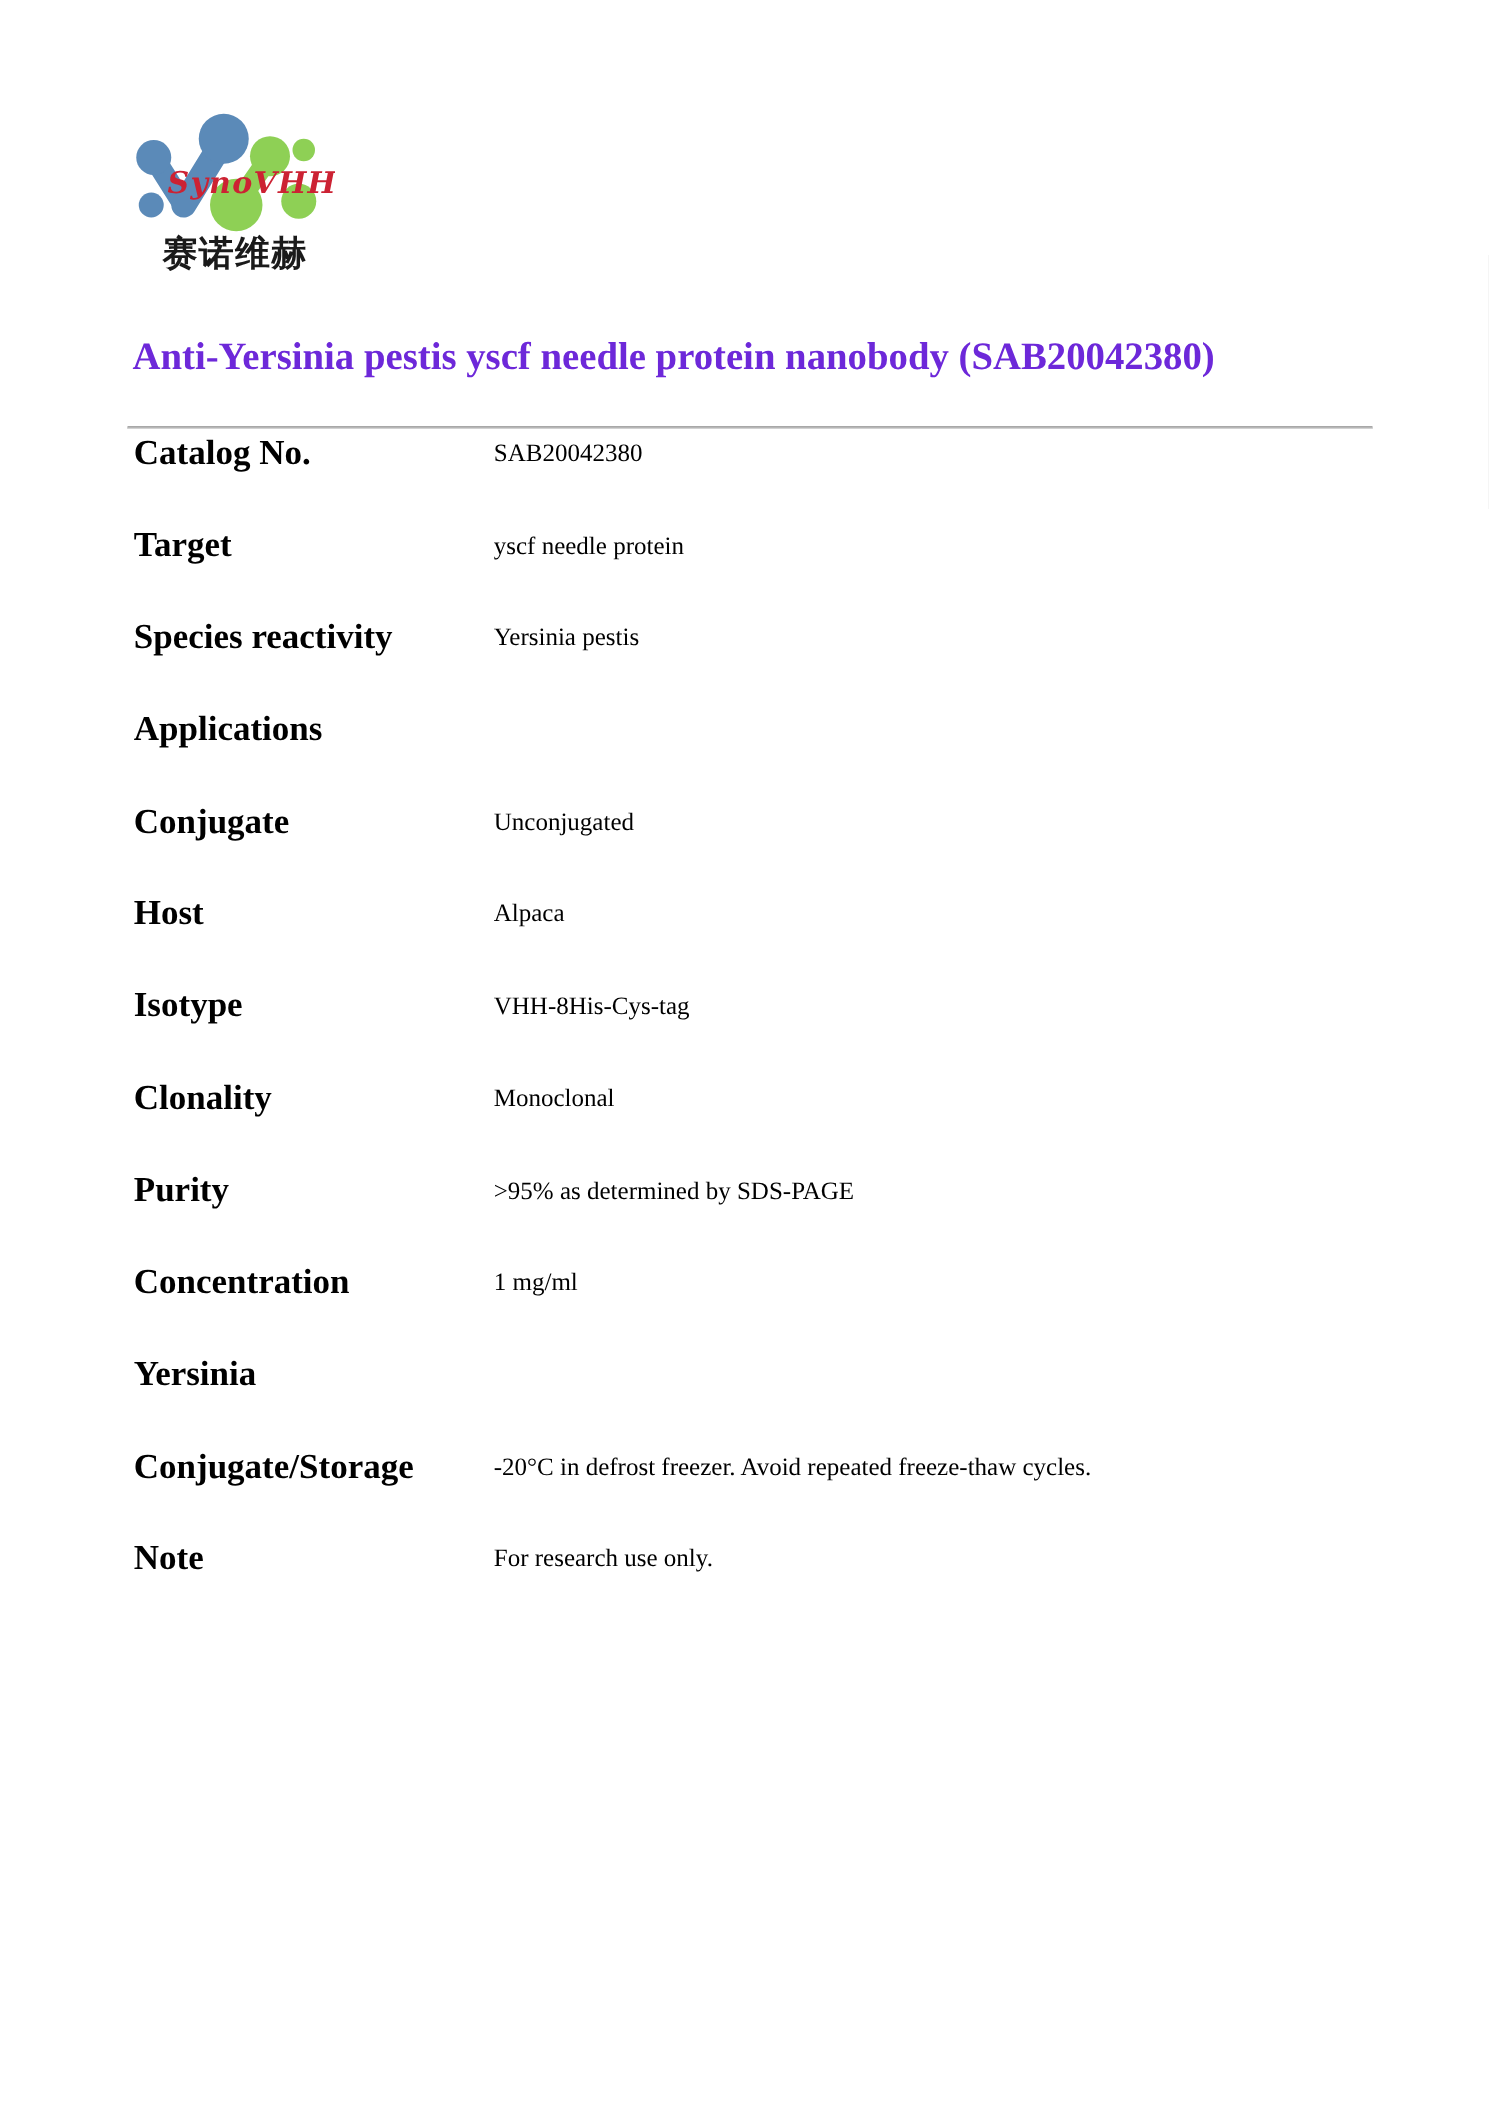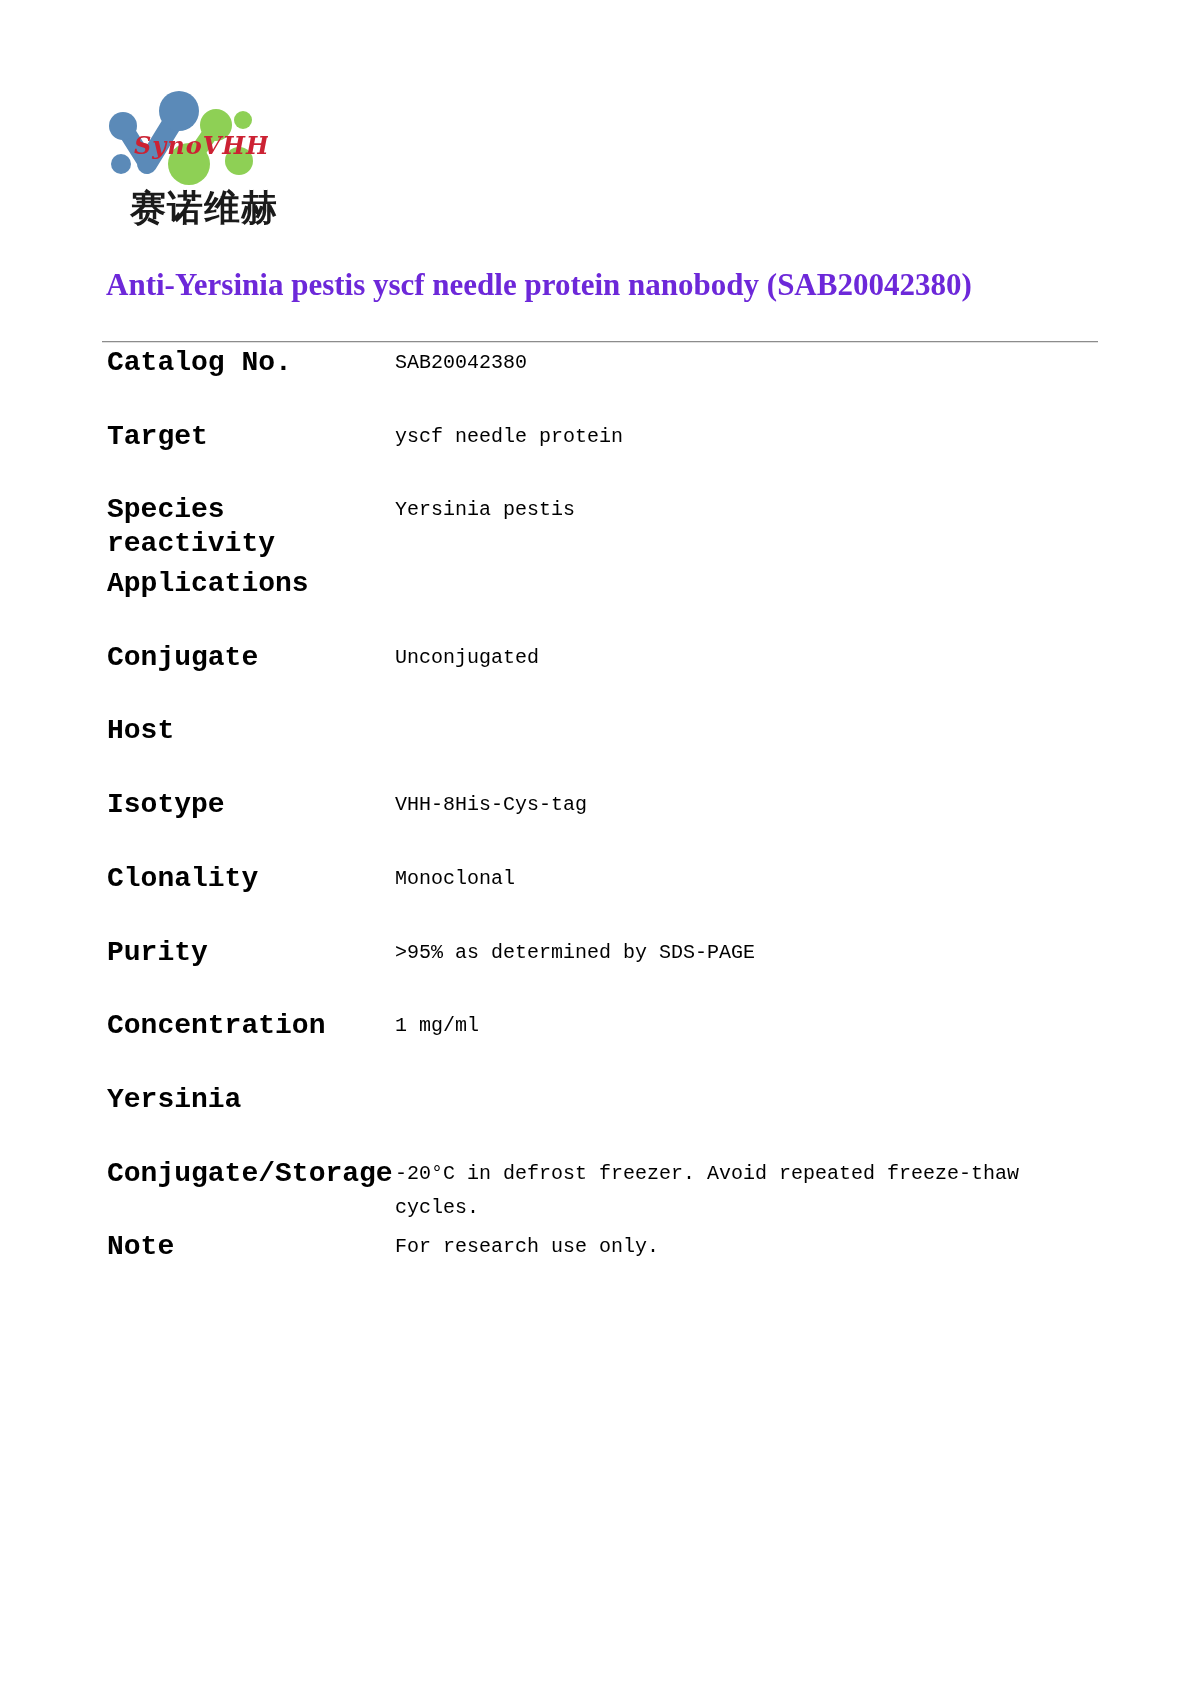--- a/index.html
+++ b/index.html
@@ -21,21 +21,21 @@
     left: 88px;
     top: 84px;
     width: 180px;
     height: 140px;
   }
   .logo svg { display: block; }
   .logo-cn {
     position: absolute;
     left: 42px;
     top: 100px;
-    font-size: 36px;
+    font-size: 28px;
     font-weight: 600;
     color: #1a1a1a;
     letter-spacing: 1px;
     font-family: "Liberation Sans", sans-serif;
     white-space: nowrap;
   }
 
   
   .doc-title {
     position: absolute;
@@ -58,21 +58,20 @@
     background: #8c8c8c;
     border-bottom: 1px solid #e0e0e0;
   }
 
   
   .spec-table {
     position: absolute;
     left: 107px;
     top: 346px;
     width: 990px;
-    font-family: Liberation Mono, monospace;
   }
   .spec-row {
     display: flex;
     align-items: flex-start;
     height: 73.7px;
   }
   .spec-label {
     width: 288px;
     flex: 0 0 288px;
     font-weight: bold;
@@ -136,20 +135,21 @@
       </div>
       <div class="spec-row">
         <div class="spec-label">Applications</div>
       </div>
       <div class="spec-row">
         <div class="spec-label">Conjugate</div>
         <div class="spec-value">Unconjugated</div>
       </div>
       <div class="spec-row">
         <div class="spec-label">Host</div>
+        <div class="spec-value">Alpaca</div>
       </div>
       <div class="spec-row">
         <div class="spec-label">Isotype</div>
         <div class="spec-value">VHH-8His-Cys-tag</div>
       </div>
       <div class="spec-row">
         <div class="spec-label">Clonality</div>
         <div class="spec-value">Monoclonal</div>
       </div>
       <div class="spec-row">

